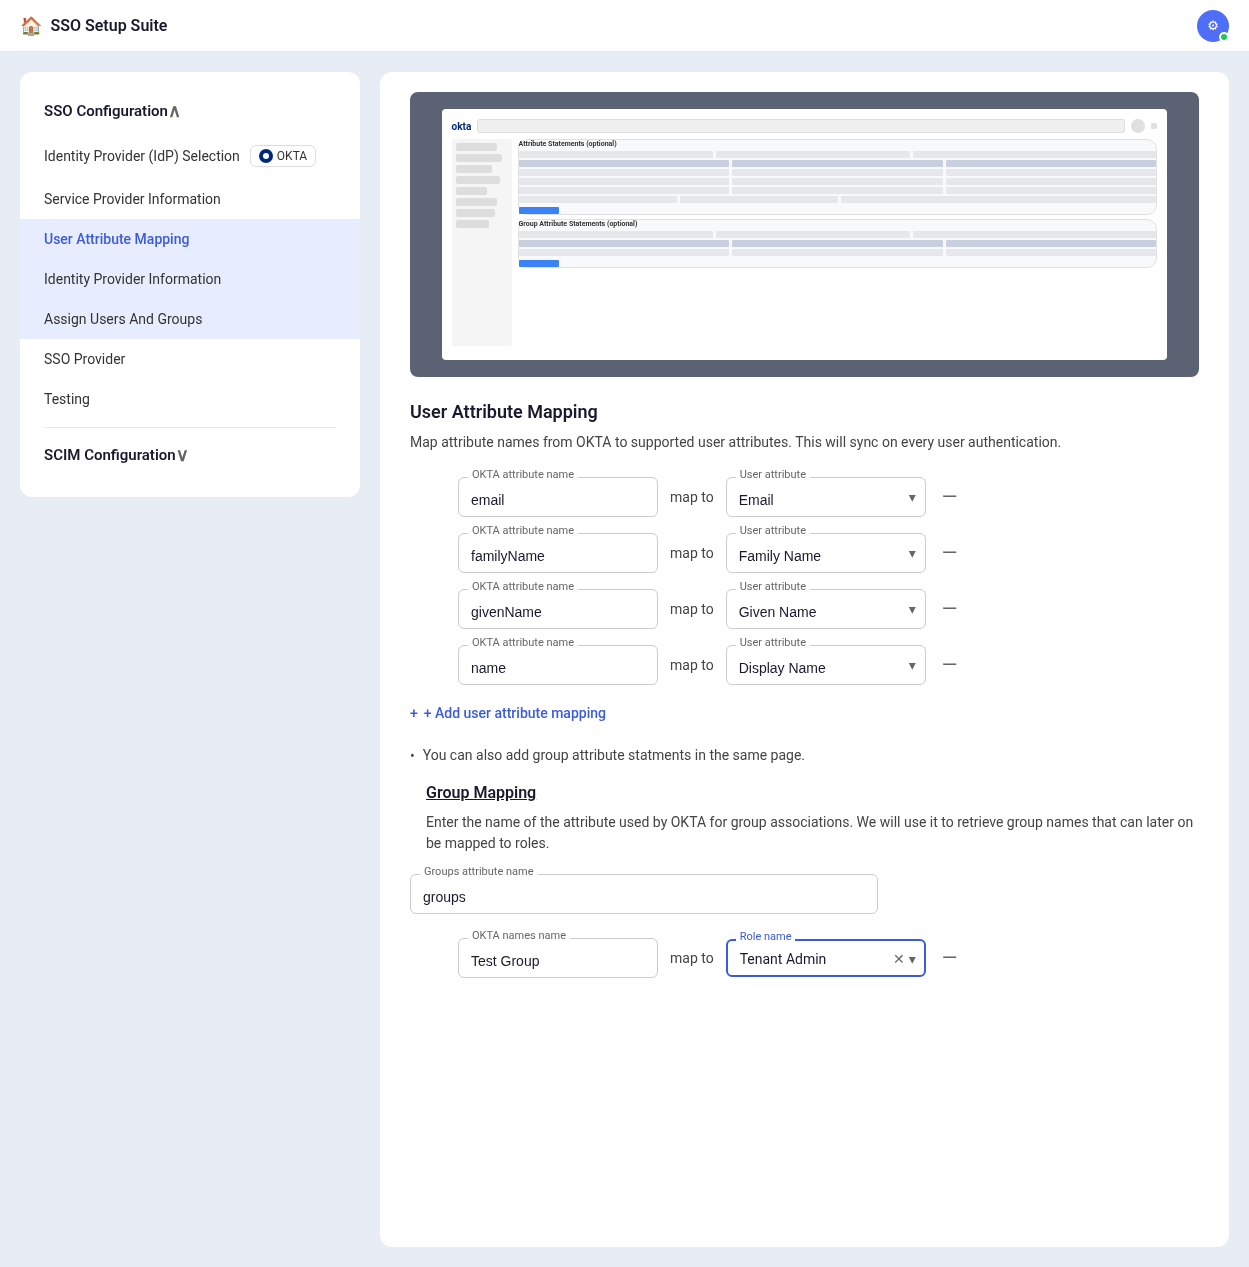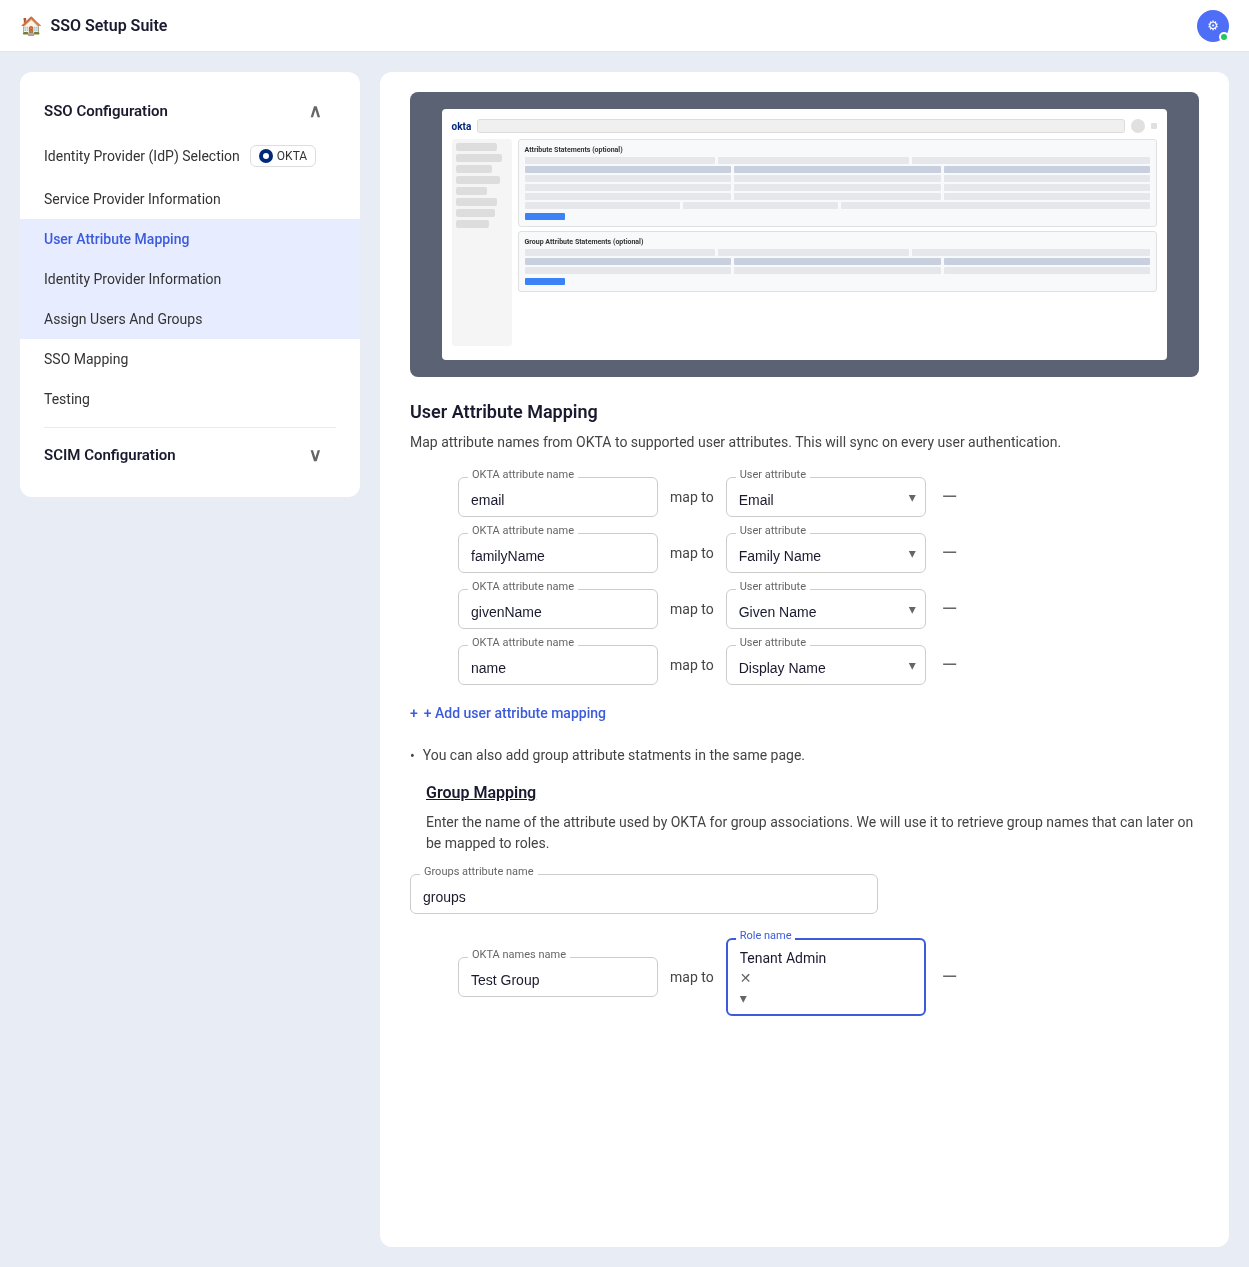--- a/index.html
+++ b/index.html
@@ -61,21 +61,21 @@
     .sidebar {
       width: 340px;
       min-width: 340px;
       background: #fff;
       border-radius: 12px;
       padding: 20px 0;
       height: fit-content;
     }
     .sidebar-section-header {
       display: flex;
-      justify-content: space-between;
+      justify-content: flex-start;
       align-items: center;
       padding: 8px 38px 12px 24px;
       font-size: 15px;
       font-weight: 600;
       color: #1a1a2e;
     }
     .sidebar-section-header .chevron {
       font-size: 18px;
       color: #666;
     }
@@ -177,22 +177,22 @@
       background: #ddd;
       border-radius: 2px;
       margin-bottom: 3px;
     }
     .mock-main {
       flex: 1;
     }
     .mock-card {
       background: #f8f9fa;
       border: 1px solid #e0e0e0;
-      border-radius: 3px;
-      padding: 6px;
+      border-radius: 10px;
+      padding: 0;
       margin-bottom: 4px;
     }
     .mock-card-title {
       font-size: 7px;
       font-weight: bold;
       margin-bottom: 3px;
       color: #333;
     }
     .mock-row {
       display: flex;
@@ -395,21 +395,21 @@
 
     <div class="sidebar-item" style="background:#e8ecff;">
       <span>Identity Provider Information</span>
     </div>
 
     <div class="sidebar-item" style="background:#e8ecff;">
       <span>Assign Users And Groups</span>
     </div>
 
     <div class="sidebar-item">
-      <span>SSO Mapping</span>
+      <span>SSO Provider</span>
     </div>
 
     <div class="sidebar-item">
       <span>Testing</span>
     </div>
 
     <hr class="sidebar-divider">
 
     <div class="sidebar-section-header">
       <span>SCIM Configuration</span>
@@ -599,21 +599,21 @@
 
     <div class="attribute-row" style="margin-top:8px;">
       <div class="field-group">
         <span class="field-label">OKTA names name</span>
         <input class="text-input" type="text" value="Test Group" style="">
       </div>
       <span class="map-to-label">map to</span>
 
       <div style="position:relative;width:200px;">
         <span style="position:absolute;top:-9px;left:10px;background:#fff;padding:0 4px;font-size:11px;color:#3b5bdb;z-index:1;">Role name</span>
-        <div style="border:2px solid #3b5bdb;border-radius:6px;padding:10px 8px 8px 12px;background:#fff;display:flex;align-items:flex-start;gap:4px;width:200px;flex-direction:column;">
+        <div style="border:2px solid #3b5bdb;border-radius:6px;padding:10px 8px 8px 12px;background:#fff;display:flex;align-items:center;gap:4px;width:200px;">
           <span style="flex:1;font-size:14px;color:#1a1a2e;">Tenant Admin</span>
           <span style="font-size:14px;color:#666;cursor:pointer;">✕</span>
           <span style="font-size:14px;color:#666;cursor:pointer;">▾</span>
         </div>
       </div>
       <span class="remove-btn">—</span>
     </div>
 
   </div>
 </div>

